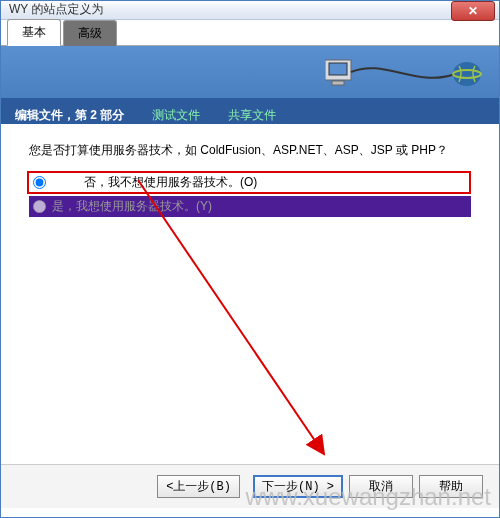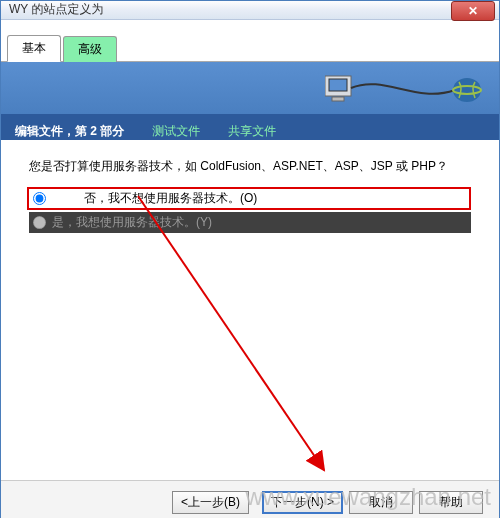--- a/index.html
+++ b/index.html
@@ -1,39 +1,39 @@
 <!DOCTYPE html>
 <html><head>
 <meta charset="utf-8">
 <style>
   * { box-sizing: border-box; margin: 0; padding: 0; }
   body { font-family: "Microsoft YaHei", SimSun, Arial, sans-serif; font-size: 12px; background: #fff; }
   .window { width: 500px; height: 518px; border: 1px solid #4a7dbb; background: #fff; position: relative; }
   .titlebar { height: 19px; background: linear-gradient(to bottom, #fdfdfe, #e9eef7 45%, #dbe5f1); display: flex; align-items: flex-start; padding: 0 0 0 8px; border-bottom: 1px solid #b8c7de; }
   .titlebar-text { flex: 1; color: #333; font-size: 12px; }
   .close-btn { width: 44px; height: 20px; margin-right: 4px; background: linear-gradient(to bottom, #e67a75, #c9403a); border: 1px solid #8b2a25; border-radius: 3px; color: #fff; display: flex; align-items: center; justify-content: center; cursor: pointer; font-size: 12px; font-weight: bold; }
-  .tabs { height: 42px; background: #fff; border-bottom: 1px solid #aaa; padding-left: 6px; display: flex; align-items: flex-end; }
-  .tab { padding: 4px 14px; border: 1px solid #999; border-bottom: none; background: #86efac; margin-right: 2px; border-radius: 3px 3px 0 0; cursor: pointer; position: relative; top: 1px; }
+  .tabs { height: 26px; background: #fff; border-bottom: 1px solid #aaa; padding-left: 6px; display: flex; align-items: flex-end; }
+  .tab { padding: 4px 14px; border: 1px solid #999; border-bottom: none; background: #737373; margin-right: 2px; border-radius: 3px 3px 0 0; cursor: pointer; position: relative; top: 1px; }
   .tab.active { background: #fff; border-bottom: 1px solid #fff; }
   .banner { height: 52px; background: linear-gradient(to bottom, #5a8fd0, #4a7fc0); display: flex; align-items: center; padding: 0 16px; position: relative; }
   .banner-title { color: #e8eef6; font-size: 18px; letter-spacing: 3px; font-family: SimSun, serif; }
   .banner-cable { position: absolute; right: 14px; top: 6px; width: 160px; height: 44px; }
   .subheader { height: 26px; background: #2d5a9b; color: #fff; display: flex; align-items: flex-end; padding: 0 14px; font-size: 12px; }
   .subheader-active { font-weight: bold; }
   .subheader-sep { margin: 0 14px; color: #9db9dc; }
   .subheader-dim { color: #86efac; }
   .content { padding: 18px 28px 10px 28px; height: 340px; position: relative; }
   .question { margin-bottom: 12px; }
   .radio-row { display: flex; align-items: center; padding: 2px 4px; margin-bottom: 2px; }
   .radio-row input { margin-right: 6px; }
   .radio-row.highlighted { border: 2px solid #d00; margin-left: -2px; padding: 1px 4px; gap: 32px; }
-  .radio-row.disabled { color: #999; background: #404040; }
+  .radio-row.disabled { color: #999; background: #4c1d95; }
   .arrow-svg { position: absolute; left: 0; top: 0; width: 100%; height: 100%; pointer-events: none; }
   .footer { border-top: 1px solid #ccc; height: 44px; display: flex; align-items: center; justify-content: flex-end; padding: 0 16px; gap: 6px; background: #f4f4f4; }
-  .btn { padding: 2px 8px; border: 1px solid #888; background: linear-gradient(to bottom,#fdfdfd,#e6e6e6); cursor: pointer; font-size: 12px; font-family: Liberation Sans, sans-serif; min-width: 64px; }
+  .btn { padding: 2px 8px; border: 1px solid #888; background: linear-gradient(to bottom,#fdfdfd,#e6e6e6); cursor: pointer; font-size: 12px; font-family: Liberation Mono, monospace; min-width: 64px; }
   .btn.primary { border: 2px solid #3e78c8; padding: 1px 7px; margin-left: 7px; }
   .watermark { position: absolute; right: 8px; bottom: 6px; color: #bbb; font-size: 24px; font-family: Arial, sans-serif; pointer-events: none; opacity: .8; }
 </style>
 </head>
 <body>
 
 <div class="window">
 
   <div class="titlebar">
     <span class="titlebar-text">WY 的站点定义为</span>

